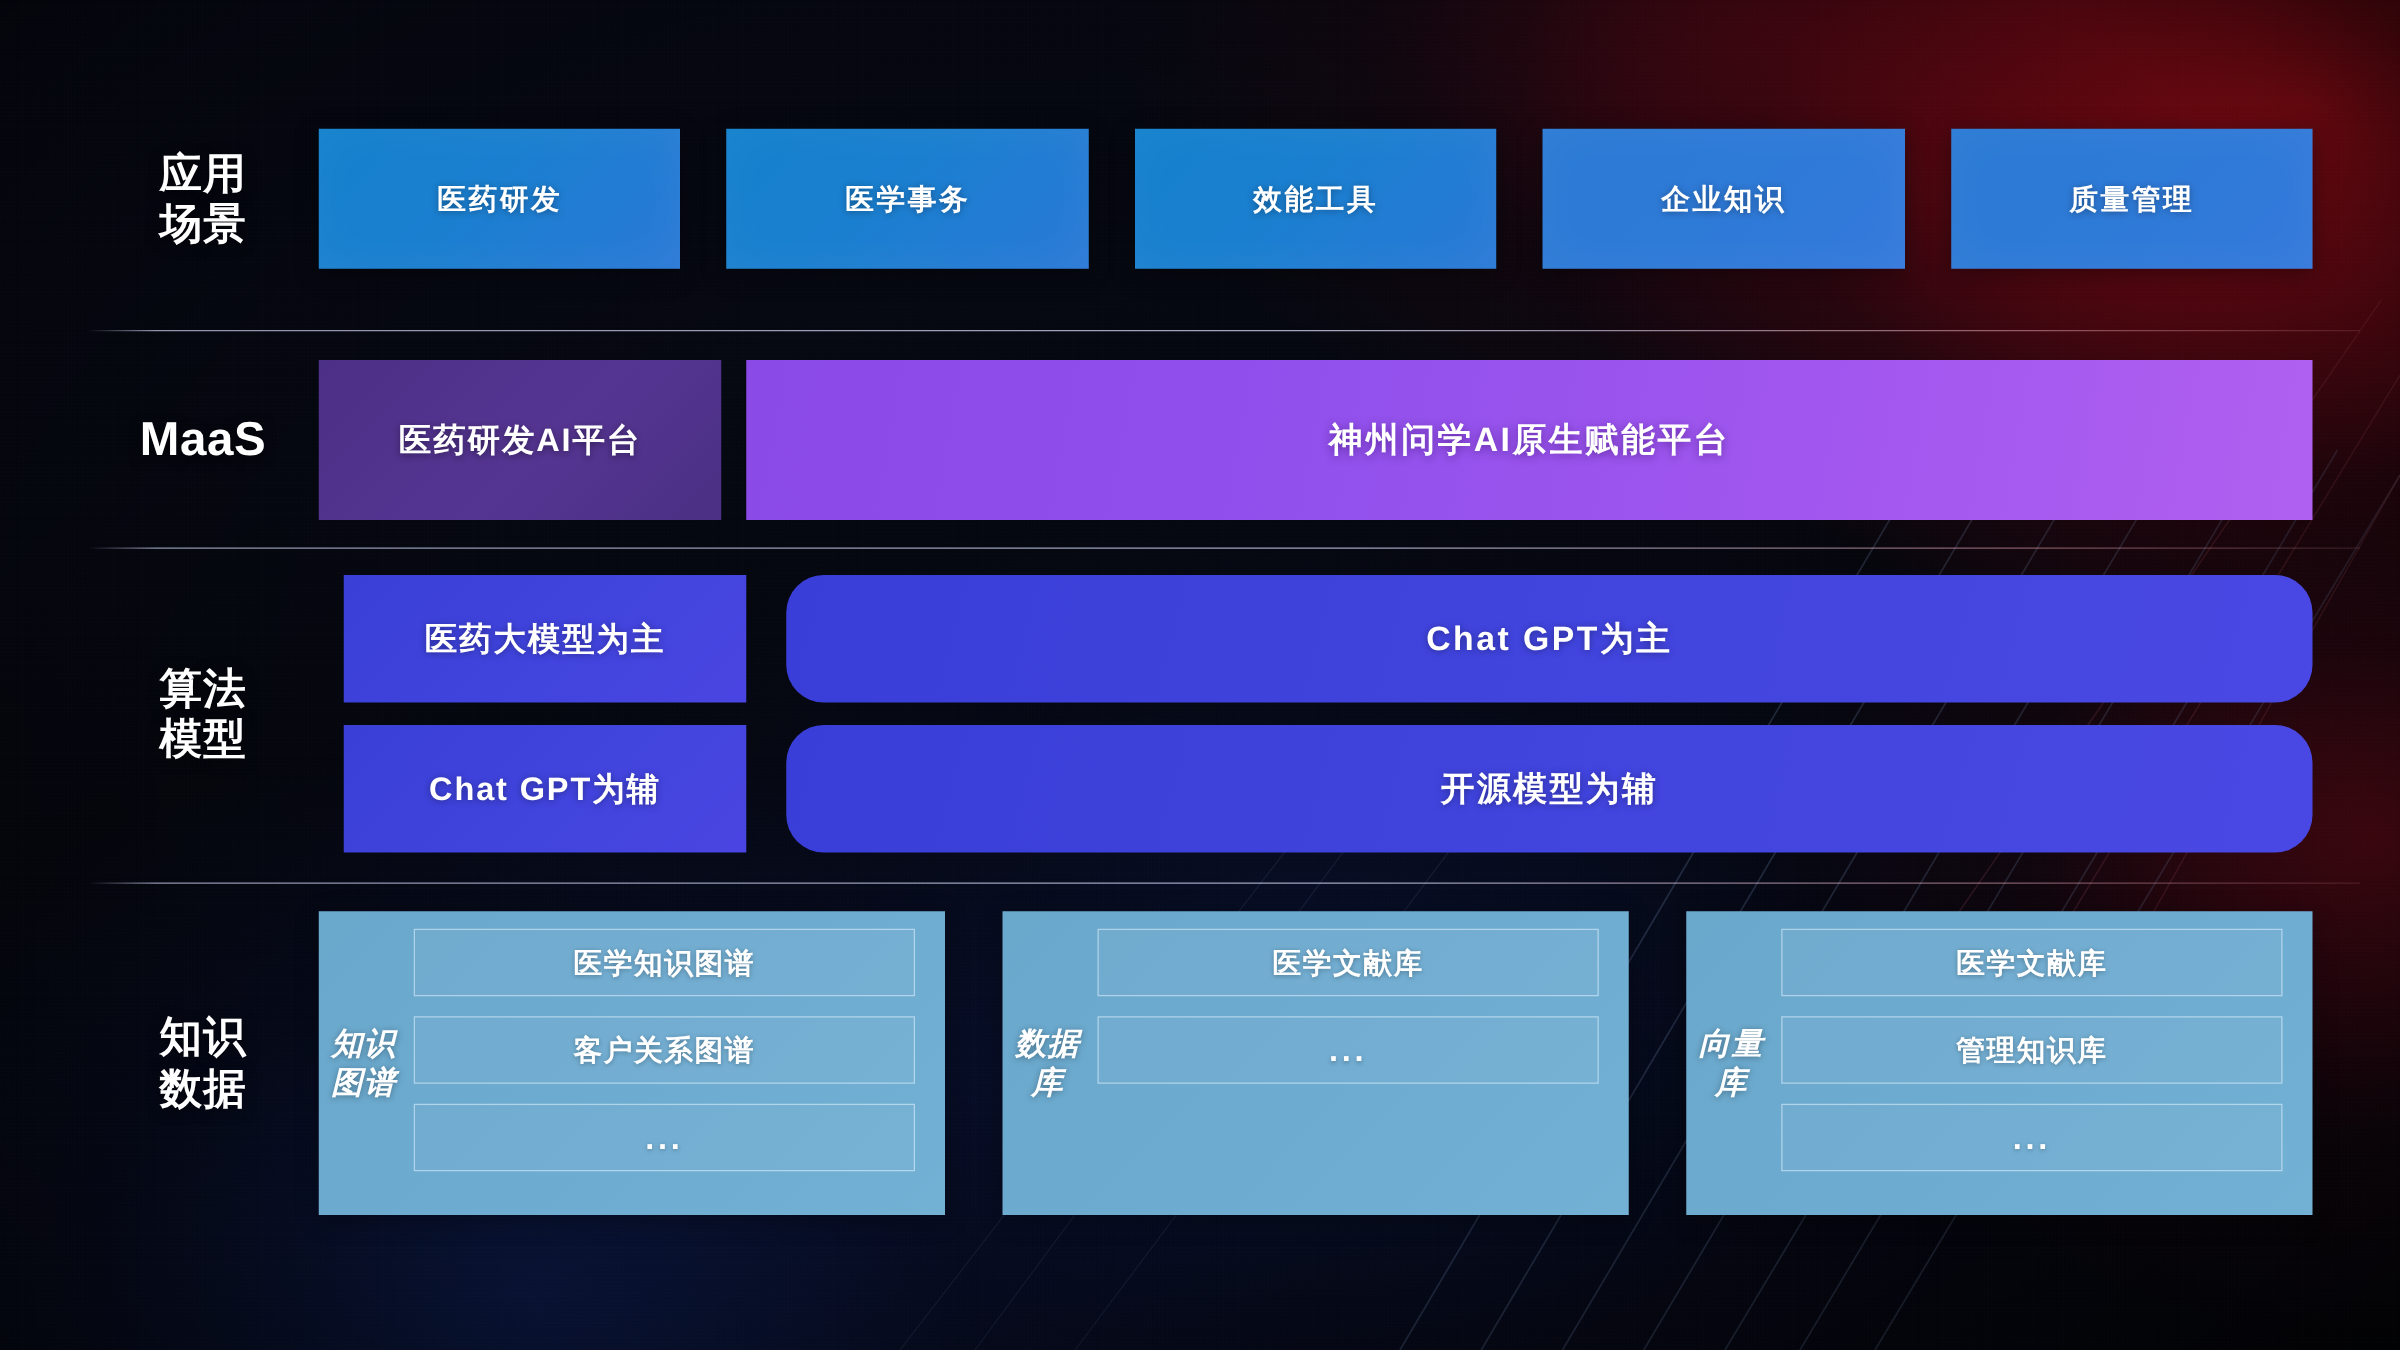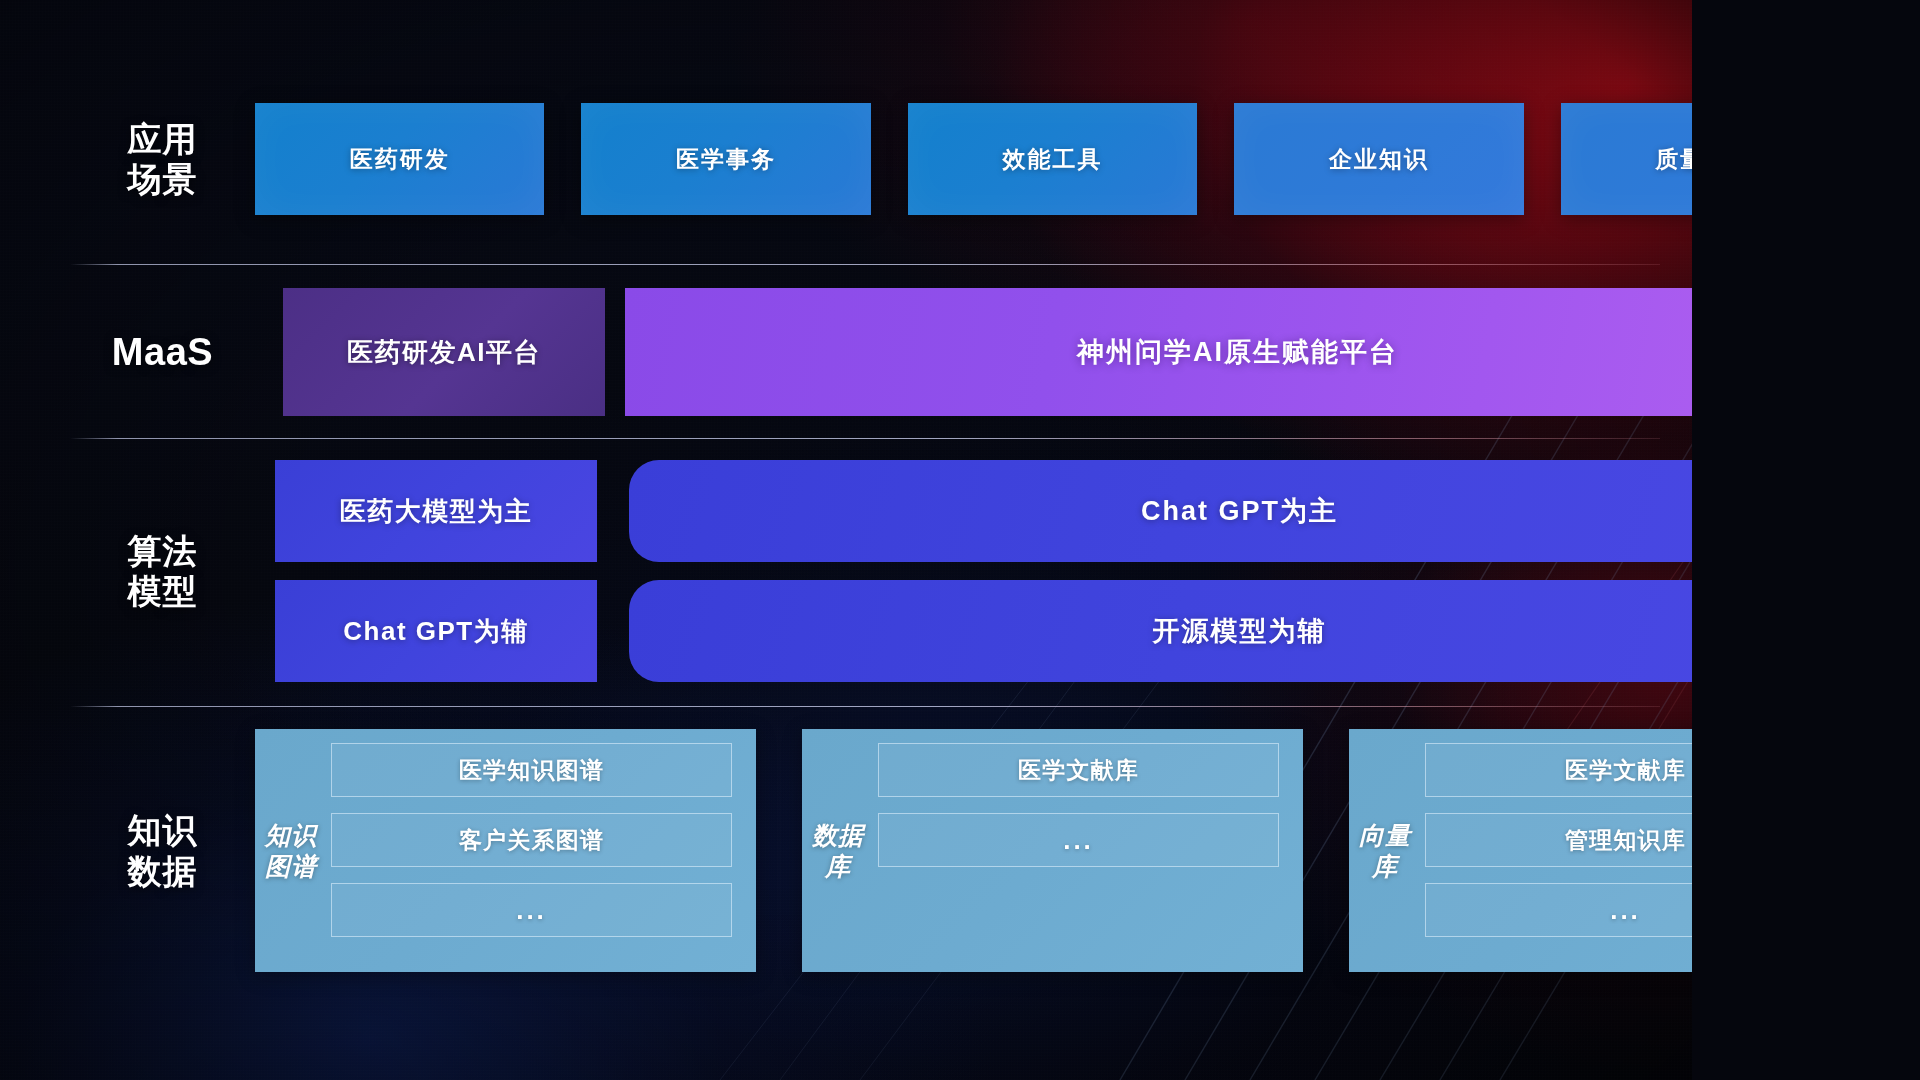--- a/index.html
+++ b/index.html
@@ -10,21 +10,21 @@
   body {
     width: 1920px;
     height: 1080px;
     overflow: hidden;
     font-family: "Liberation Sans", "DejaVu Sans", sans-serif;
   }
 
   
   #stage {
     position: relative;
-    width: 1692px;
+    width: 1920px;
     height: 1080px;
     background: #d946ef;
     overflow: hidden;
   }
   .bg-base {
     position: absolute;
     inset: 0;
     background:
       radial-gradient(ellipse 900px 620px at 96% 8%, rgba(232,16,32,0.92) 0%, rgba(175,10,26,0.70) 26%, rgba(96,6,20,0.40) 48%, rgba(22,6,18,0.08) 70%, rgba(5,6,14,0) 85%),
       radial-gradient(ellipse 700px 480px at 74% 2%, rgba(150,10,26,0.55) 0%, rgba(60,6,18,0.25) 45%, rgba(5,6,14,0) 75%),
@@ -106,21 +106,21 @@
     background: linear-gradient(135deg, #1380cd 0%, #1b7fd0 45%, #2a79d6 100%);
     box-shadow: inset 0 0 40px rgba(255,255,255,0.05), 0 4px 18px rgba(0,0,0,0.35);
     text-shadow: 0 1px 6px rgba(0,0,0,0.35);
   }
   .app-card:nth-child(4), .app-card:nth-child(5) {
     background: linear-gradient(135deg, #2a7ad4 0%, #2f7ad8 60%, #3479dc 100%);
   }
 
   
   #row-maas { left: 70px; top: 288px; width: 1780px; height: 128px; }
-  .maas-track { display: flex; gap: 20px; flex: 1; margin-left: 28px; }
+  .maas-track { display: flex; gap: 20px; flex: 1; }
   .maas-left {
     width: 322px;
     min-width: 322px;
     height: 128px;
     display: flex; align-items: center; justify-content: center;
     background: linear-gradient(135deg, #4c2f86 0%, #553592 55%, #4a2f84 100%);
     color: #fff; font-size: 26px; font-weight: bold; letter-spacing: 1.5px;
     text-shadow: 0 1px 6px rgba(0,0,0,0.4);
   }
   .maas-right {

